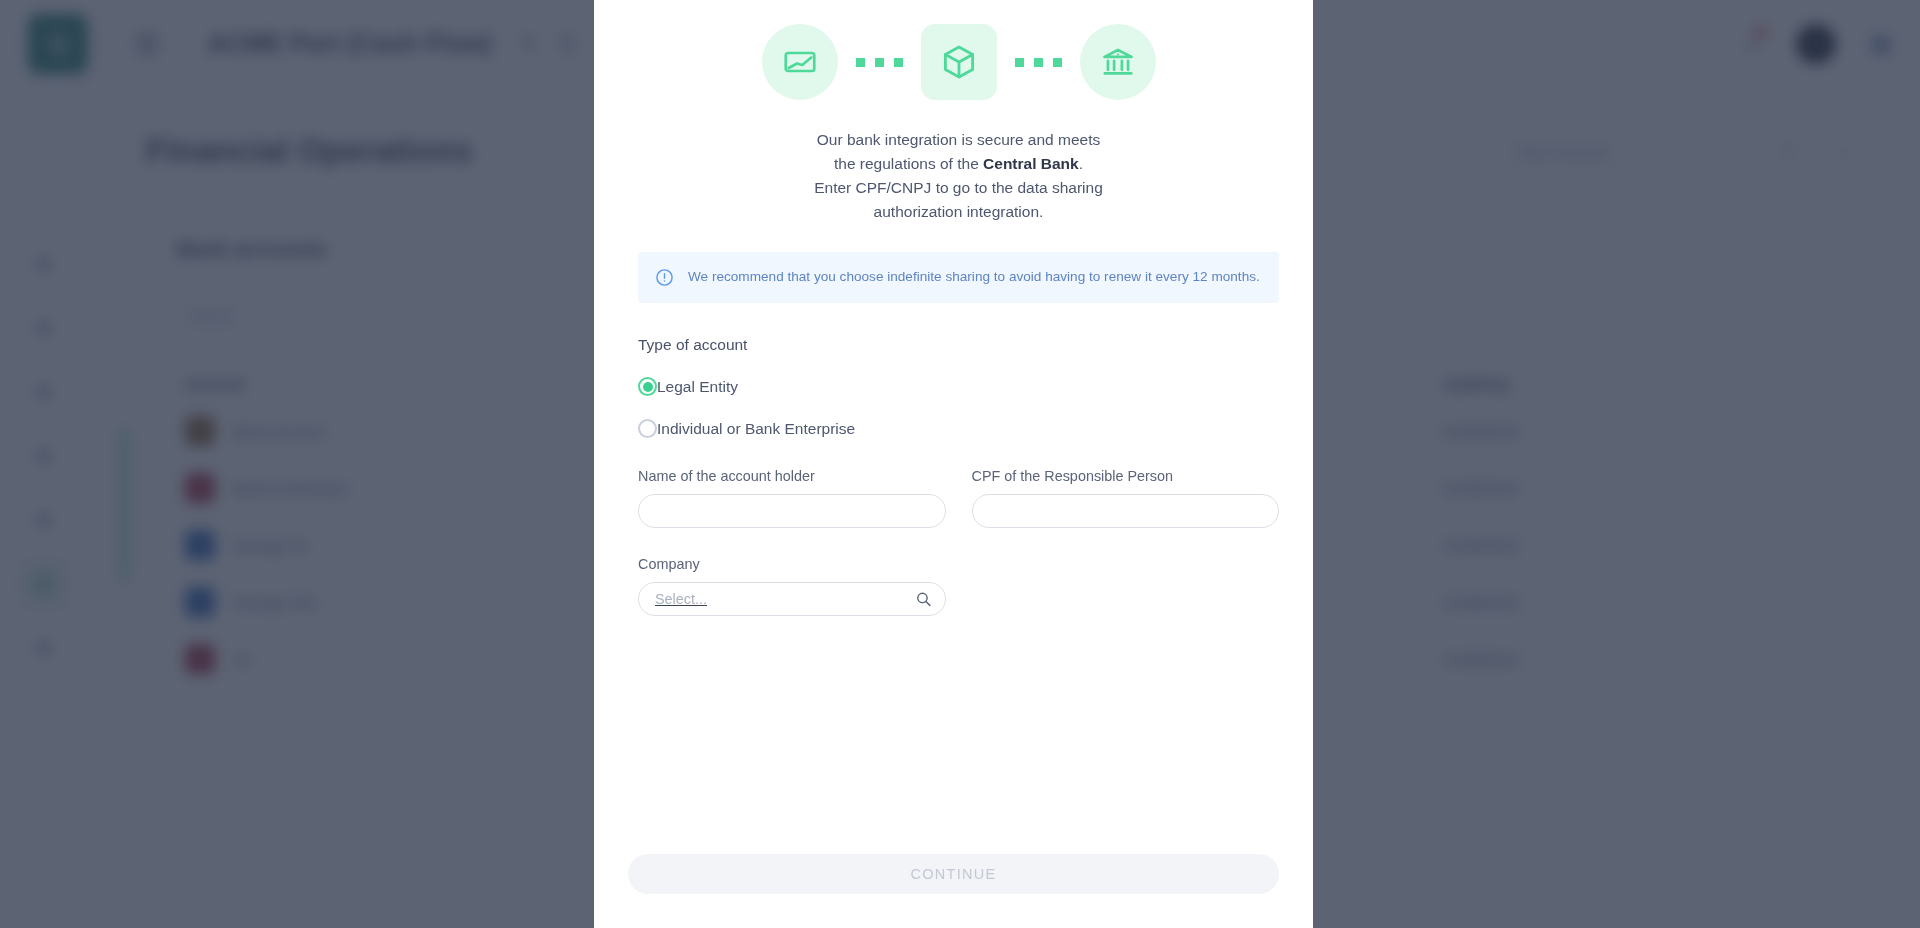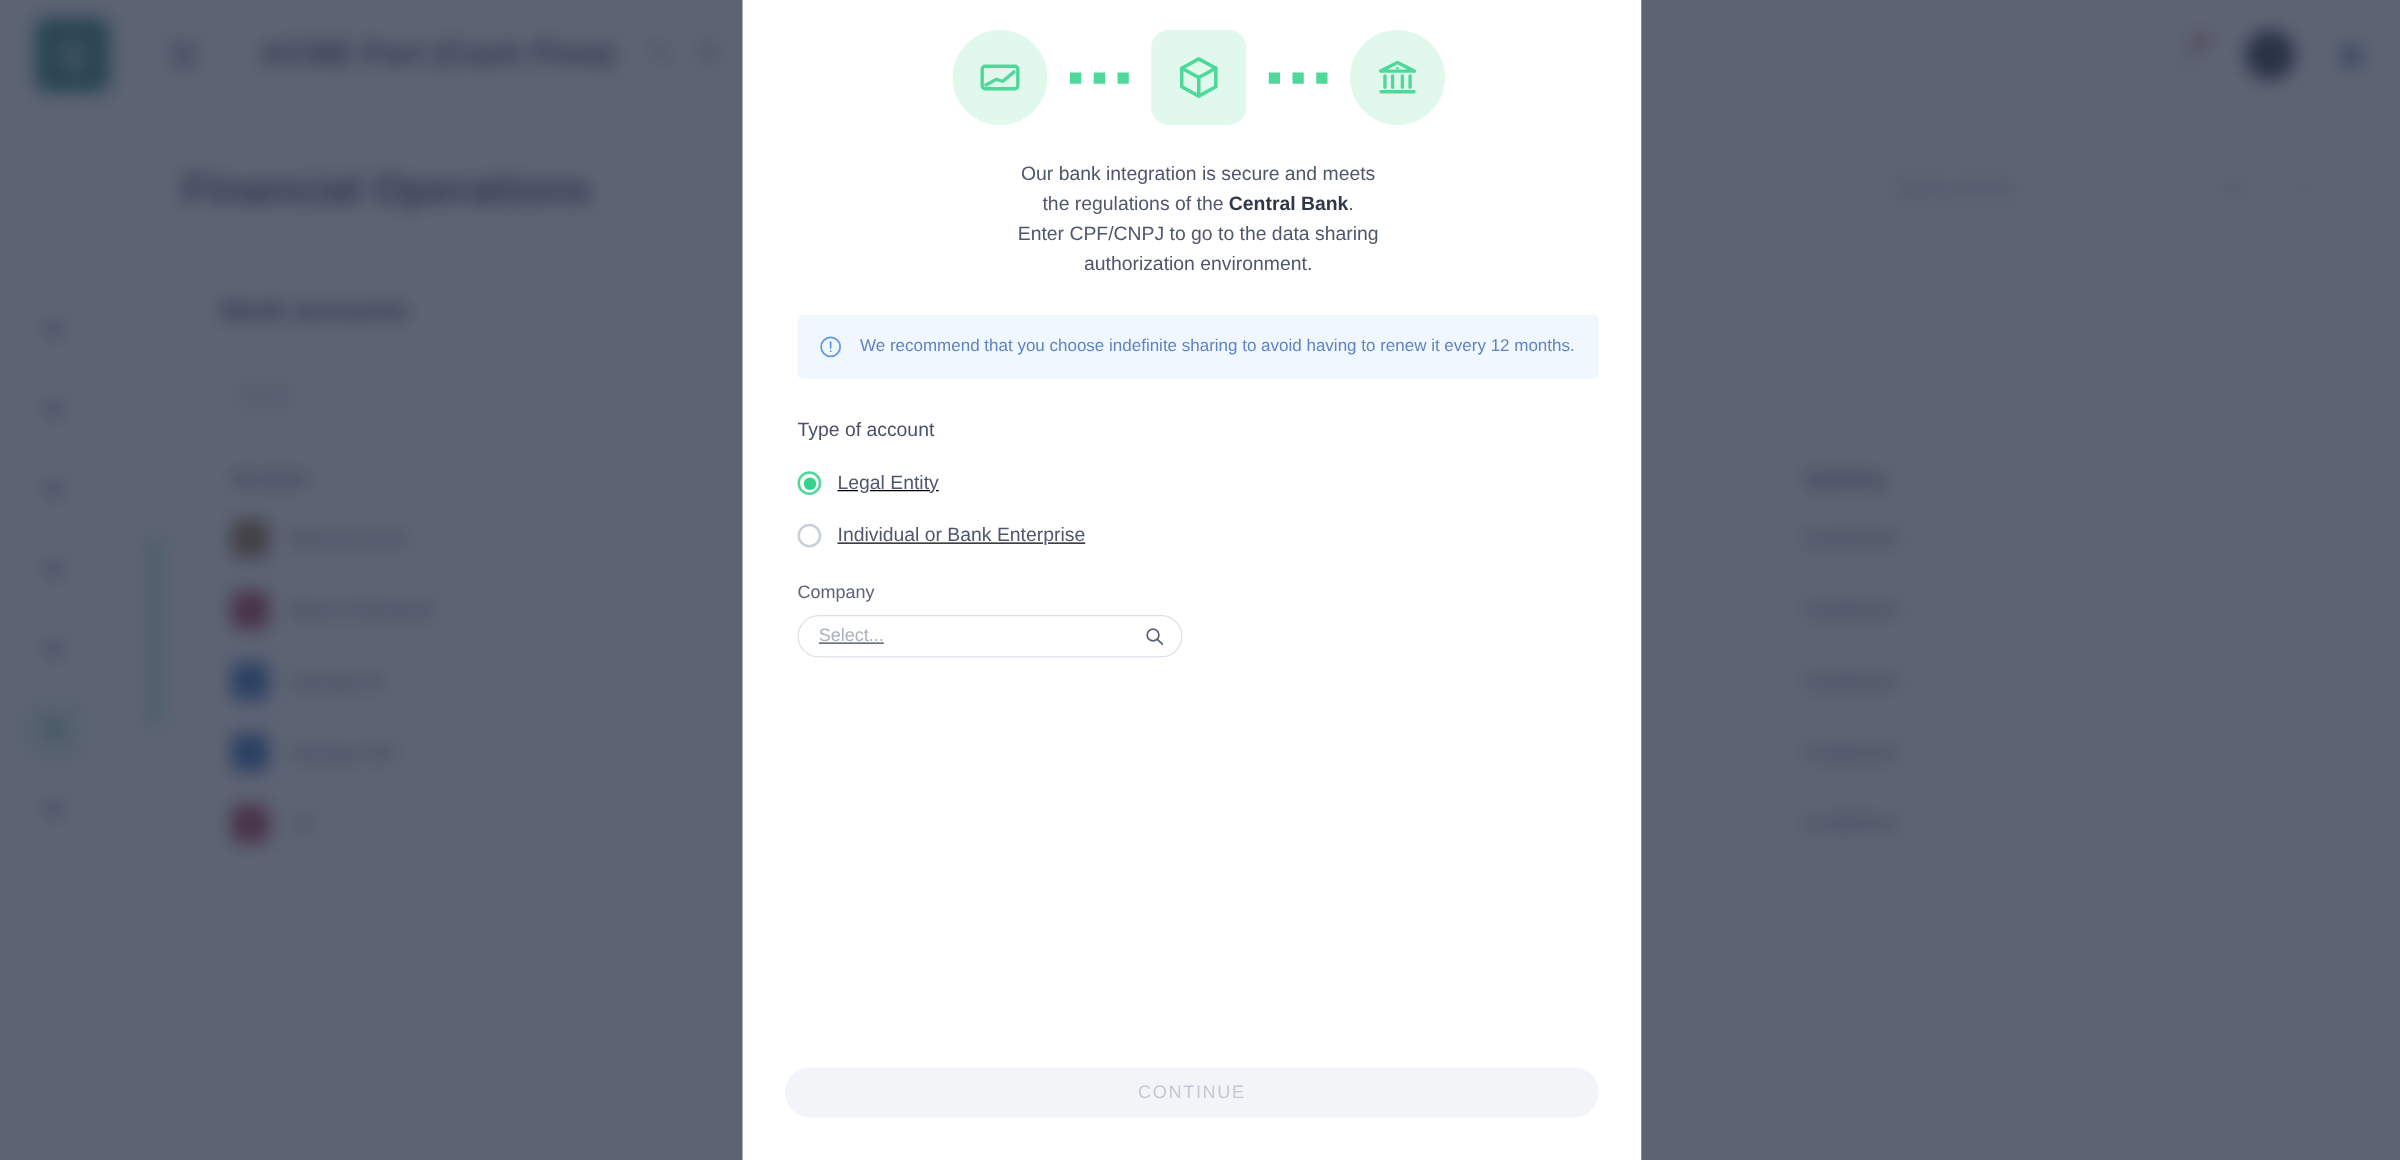--- a/index.html
+++ b/index.html
@@ -252,23 +252,22 @@
 
   .field-group-label {
     margin-top: 33px;
     font-size: 15.5px;
     color: #49526a;
   }
 
   .radio-row {
     display: flex;
     align-items: center;
-    gap: 13px;
+    gap: 0;
     margin-top: 23px;
-    text-decoration: underline;
   }
   .radio {
     width: 19px; height: 19px;
     border-radius: 50%;
     border: 2px solid #c9cfdb;
     flex: none;
     position: relative;
   }
   .radio.checked { border-color: #4ed99a; }
   .radio.checked::after {
@@ -463,21 +462,21 @@
           <path d="M3.2 19.6 H20.8"></path>
           <circle cx="12" cy="7" r="0.7" fill="#4ed99a" stroke="none"></circle>
         </svg>
       </div>
     </div>
 
     <div class="blurb">
       <div>Our bank integration is secure and meets</div>
       <div><span>the regulations of the </span><b>Central Bank</b><span>.</span></div>
       <div>Enter CPF/CNPJ to go to the data sharing</div>
-      <div>authorization environment.</div>
+      <div>authorization integration.</div>
     </div>
 
     <div class="info-banner">
       <span class="info-icon">
         <svg width="19" height="19" viewBox="0 0 24 24" fill="none" stroke="#5e9ae8" stroke-width="1.8" stroke-linecap="round">
           <circle cx="12" cy="12" r="9.6"></circle>
           <path d="M12 7.2 V13"></path>
           <circle cx="12" cy="16.3" r="0.95" fill="#5e9ae8" stroke="none"></circle>
         </svg>
       </span>
@@ -488,20 +487,30 @@
 
     <div class="radio-row">
       <span class="radio checked"></span>
       <span class="radio-label">Legal Entity</span>
     </div>
     <div class="radio-row">
       <span class="radio"></span>
       <span class="radio-label">Individual or Bank Enterprise</span>
     </div>
 
+    <div class="form-grid">
+      <div>
+        <div class="field-label">Name of the account holder</div>
+        <input class="text-input" type="text" value="" placeholder="" style="">
+      </div>
+      <div>
+        <div class="field-label">CPF of the Responsible Person</div>
+        <input class="text-input" type="text" value="" placeholder="" style="">
+      </div>
+    </div>
 
     <div class="company-block">
       <div class="field-label">Company</div>
       <div class="select-wrap">
         <input class="text-input" type="text" value="" placeholder="Select..." style="">
         <span class="search-glyph">
           <svg width="17" height="17" viewBox="0 0 24 24" fill="none" stroke="#5a6378" stroke-width="2" stroke-linecap="round">
             <circle cx="10.5" cy="10.5" r="6.6"></circle>
             <path d="M15.4 15.4 L21 21"></path>
           </svg>

